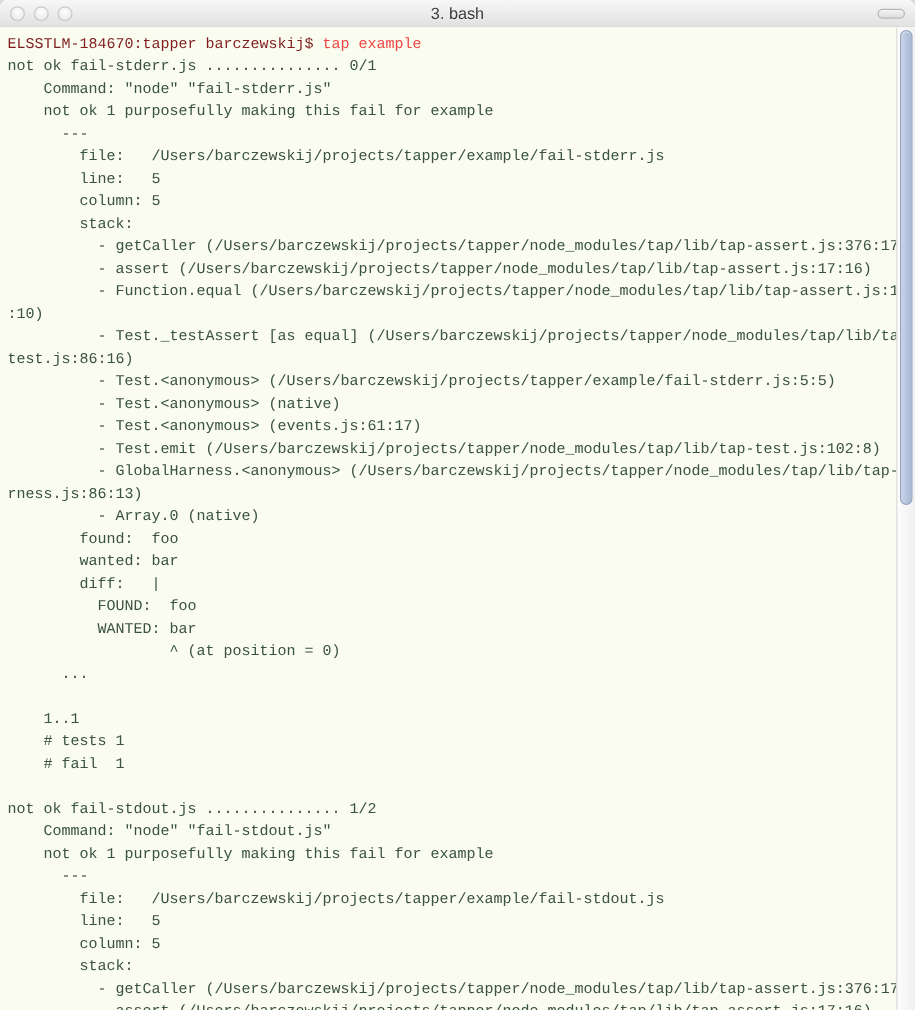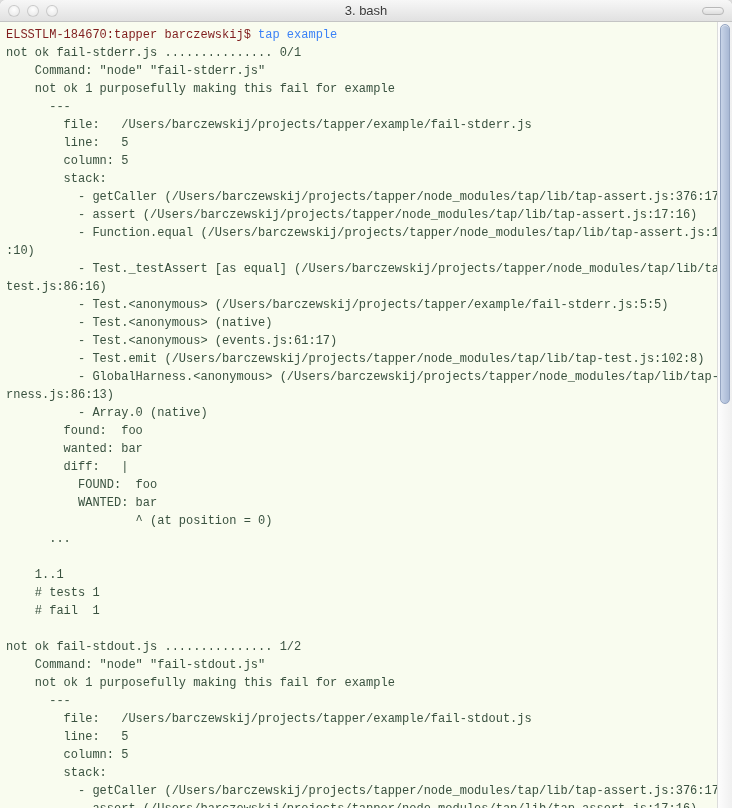--- a/index.html
+++ b/index.html
@@ -78,21 +78,21 @@
       color: #3a5240;
       line-height: 1.5;
       white-space: pre;
       overflow: hidden;
       letter-spacing: 0;
     }
     .prompt-line .prompt {
       color: #7f1d1d;
     }
     .cmd {
-      color: #3b82f6;
+      color: #ef4444;
     }
     .scrollbar-track {
       width: 15px;
       background: linear-gradient(to right, #fdfdfd, #f0f0f0);
       border-left: 1px solid #dcdcdc;
       position: relative;
     }
     .scrollbar-thumb {
       position: absolute;
       top: 2px;

